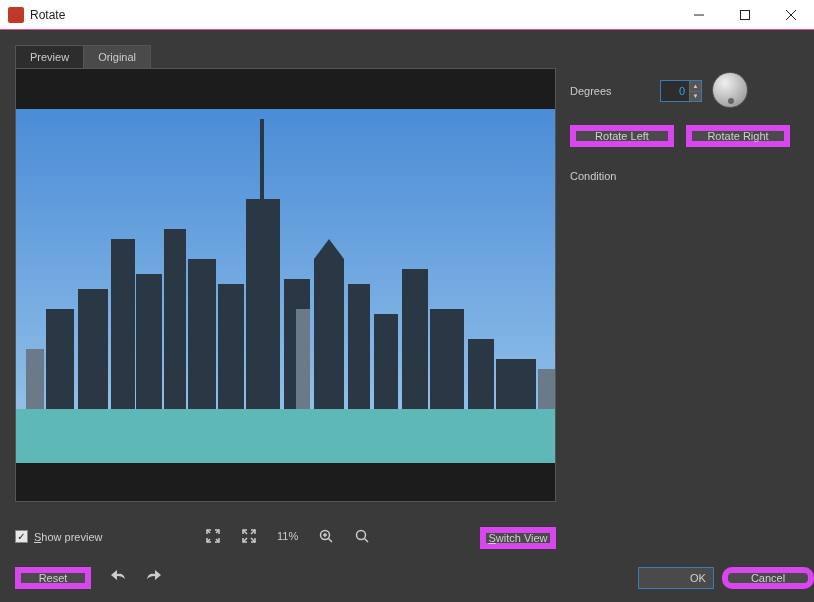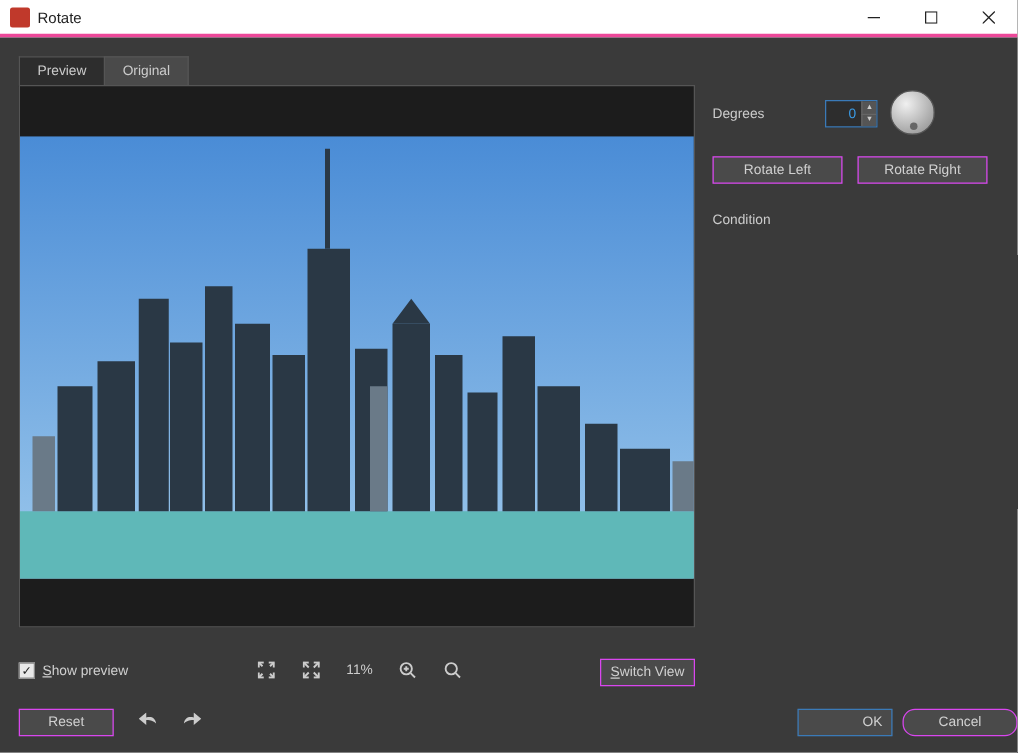--- a/index.html
+++ b/index.html
@@ -1,20 +1,20 @@
 <!DOCTYPE html>
 <html><head>
 <meta charset="utf-8">
 <style>
 * { box-sizing: border-box; margin: 0; padding: 0; font-family: "Segoe UI", Tahoma, sans-serif; }
 html, body { width: 814px; height: 602px; overflow: hidden; }
 
 
 .titlebar {
-  height: 30px; background: #fff; border-bottom: 3px solid #ec4899;
+  height: 30px; background: #fff; border-bottom: 1px solid #ec4899;
   display: flex; align-items: center; padding-left: 8px;
   font-size: 12px; color: #222;
 }
 .titlebar .icon {
   width: 16px; height: 16px; background: #c0392b; border-radius: 2px; margin-right: 6px;
 }
 .titlebar .title { flex: 1; }
 .winbtn {
   width: 46px; height: 30px; display: flex; align-items: center; justify-content: center;
   font-size: 12px; color: #222;
@@ -74,21 +74,21 @@
   position: absolute; left: 712px; top: 42px; width: 36px; height: 36px;
   border-radius: 50%; background: radial-gradient(circle at 35% 30%, #f0f0f0, #888);
   border: 1px solid #555;
 }
 .knob::after {
   content: ""; position: absolute; width: 6px; height: 6px; border-radius: 50%;
   background: #666; left: 15px; bottom: 3px;
 }
 
 .btn {
-  background: #4a4a4a; border: 1px solid #d946ef; color: #d0d0d0;
+  background: #4a4a4a; border: 6px solid #d946ef; color: #d0d0d0;
   font-size: 11px; height: 22px; display: flex; align-items: center; justify-content: center;
   cursor: pointer;
 }
 .rotate-left  { position: absolute; left: 570px; top: 95px; width: 104px; }
 .rotate-right { position: absolute; left: 686px; top: 95px; width: 104px; }
 
 .select {
   position: absolute; left: 654px; top: 134px; width: 136px; height: 22px;
   background: #4a4a4a; border: 1px solid #555; color: #d0d0d0;
   font-size: 11px; display: flex; align-items: center; padding: 0 8px;

